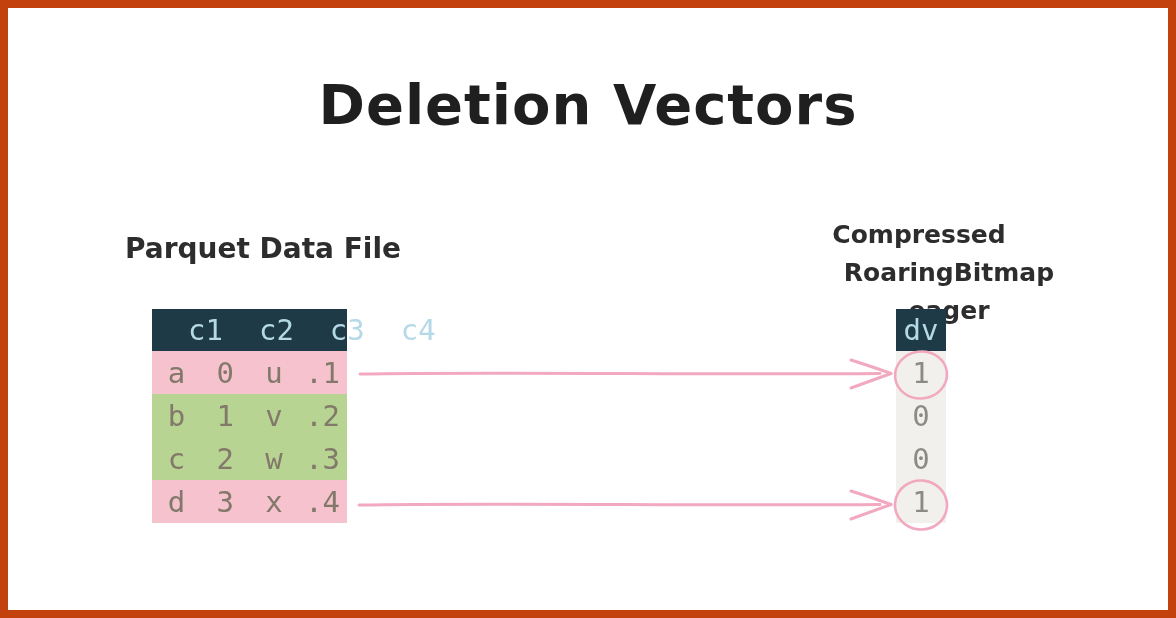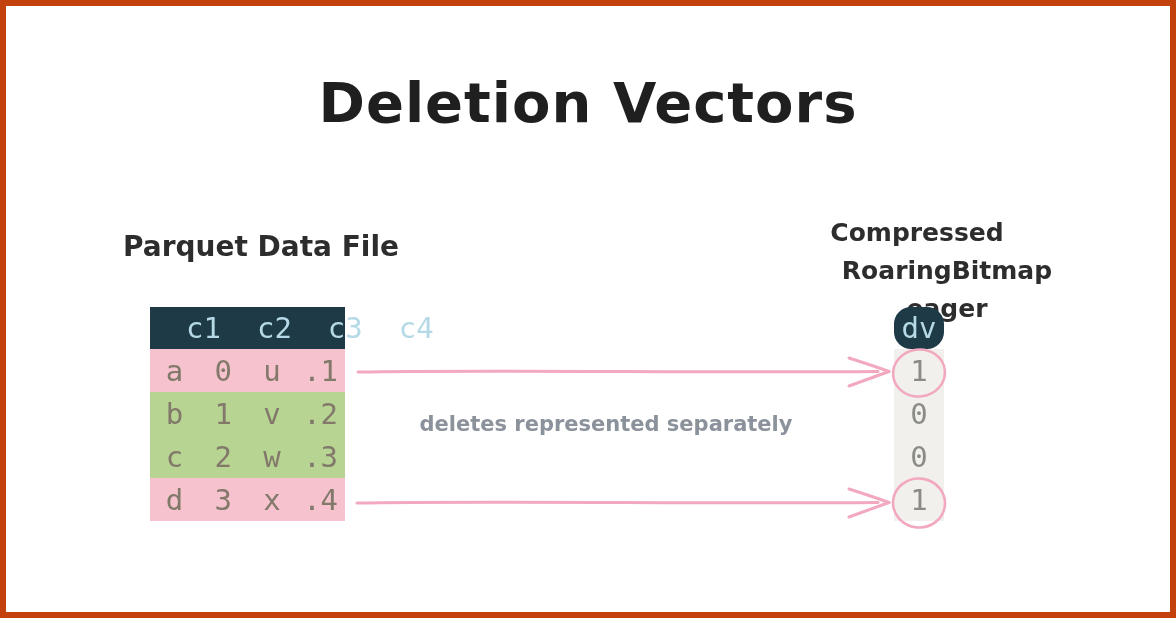--- a/index.html
+++ b/index.html
@@ -13,21 +13,21 @@
     --accent-pink:#f2a9c0;
     --annotation-text:#8b929b;
     --ink:#1f1f1f;
   }
   html,body{margin:0;padding:0;background:#fff;}
   .canvas{
     position:relative;
     width:1176px;height:618px;
     box-sizing:border-box;
     background:#ffffff;
-    border:6px solid #c2410c;
+    border:8px solid #c2410c;
     overflow:hidden;
     font-family:"DejaVu Sans", sans-serif;
   }
   .title{
     position:absolute;left:0;right:0;top:64px;
     text-align:center;
     font-size:56px;font-weight:700;
     letter-spacing:1px;
     color:var(--ink);
   }
@@ -56,21 +56,21 @@
   .phead .pcell{color:var(--header-text);padding-left:36px;}
   .deleted{background:var(--deleted-row-bg);}
   .kept{background:var(--kept-row-bg);}
 
   
   .dvtable{position:absolute;left:888px;top:301px;width:50px;}
   .dvhead{
     height:42px;background:var(--header-bg);
     display:flex;align-items:center;justify-content:center;
     font-family:"DejaVu Sans Mono", monospace;
-    font-size:29px;color:var(--header-text);border-radius:17px;
+    font-size:29px;color:var(--header-text);
   }
   .dvbody{background:var(--dv-body-bg);}
   .dvcell{
     height:43px;display:flex;align-items:center;justify-content:center;
     font-family:"DejaVu Sans Mono", monospace;
     font-size:29px;color:var(--dv-text);
   }
 
   .annotation{
     position:absolute;left:375px;top:404px;width:450px;
@@ -125,21 +125,21 @@
     </div>
     <div class="prow deleted">
       <span class="pcell">d</span>
       <span class="pcell">3</span>
       <span class="pcell">x</span>
       <span class="pcell">.4</span>
     </div>
   </div>
 
   <div class="annotation">
-    <span>deletes represented separately</span><br>
+    <br>
   </div>
 
   <div class="dvtable">
     <div class="dvhead">dv</div>
     <div class="dvbody">
       <div class="dvcell">1</div>
       <div class="dvcell">0</div>
       <div class="dvcell">0</div>
       <div class="dvcell">1</div>
     </div>

